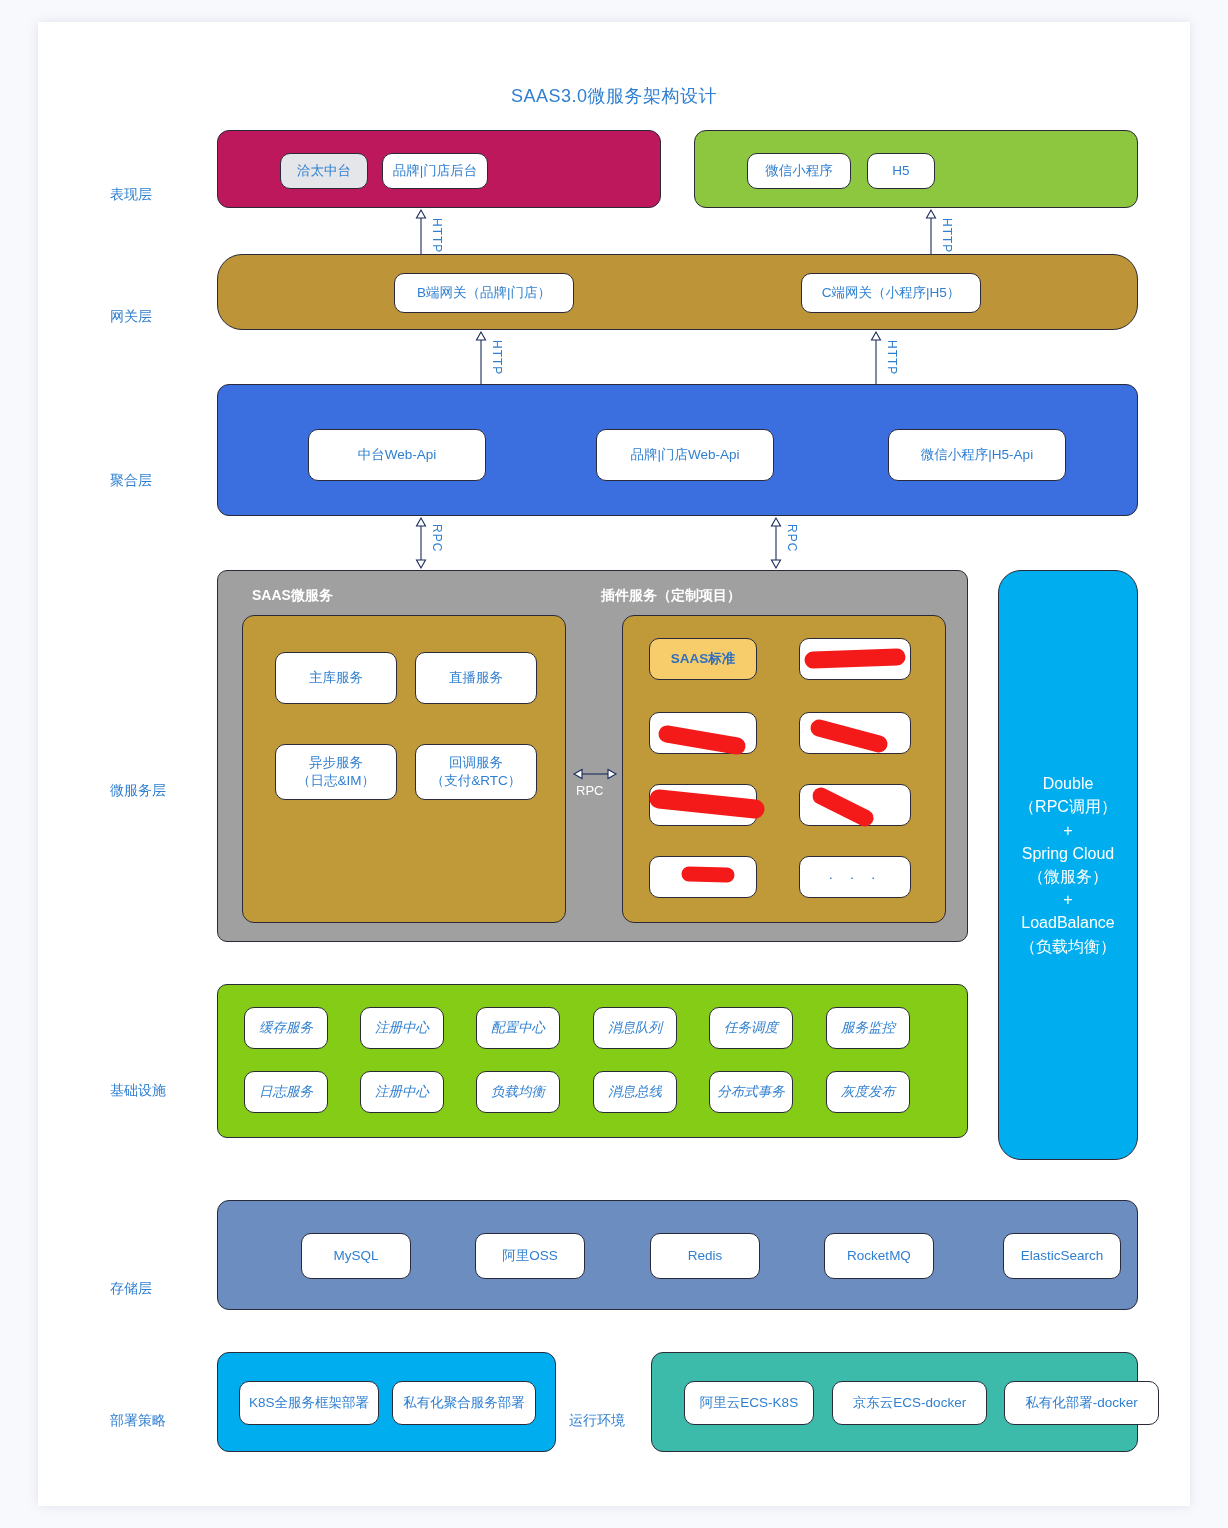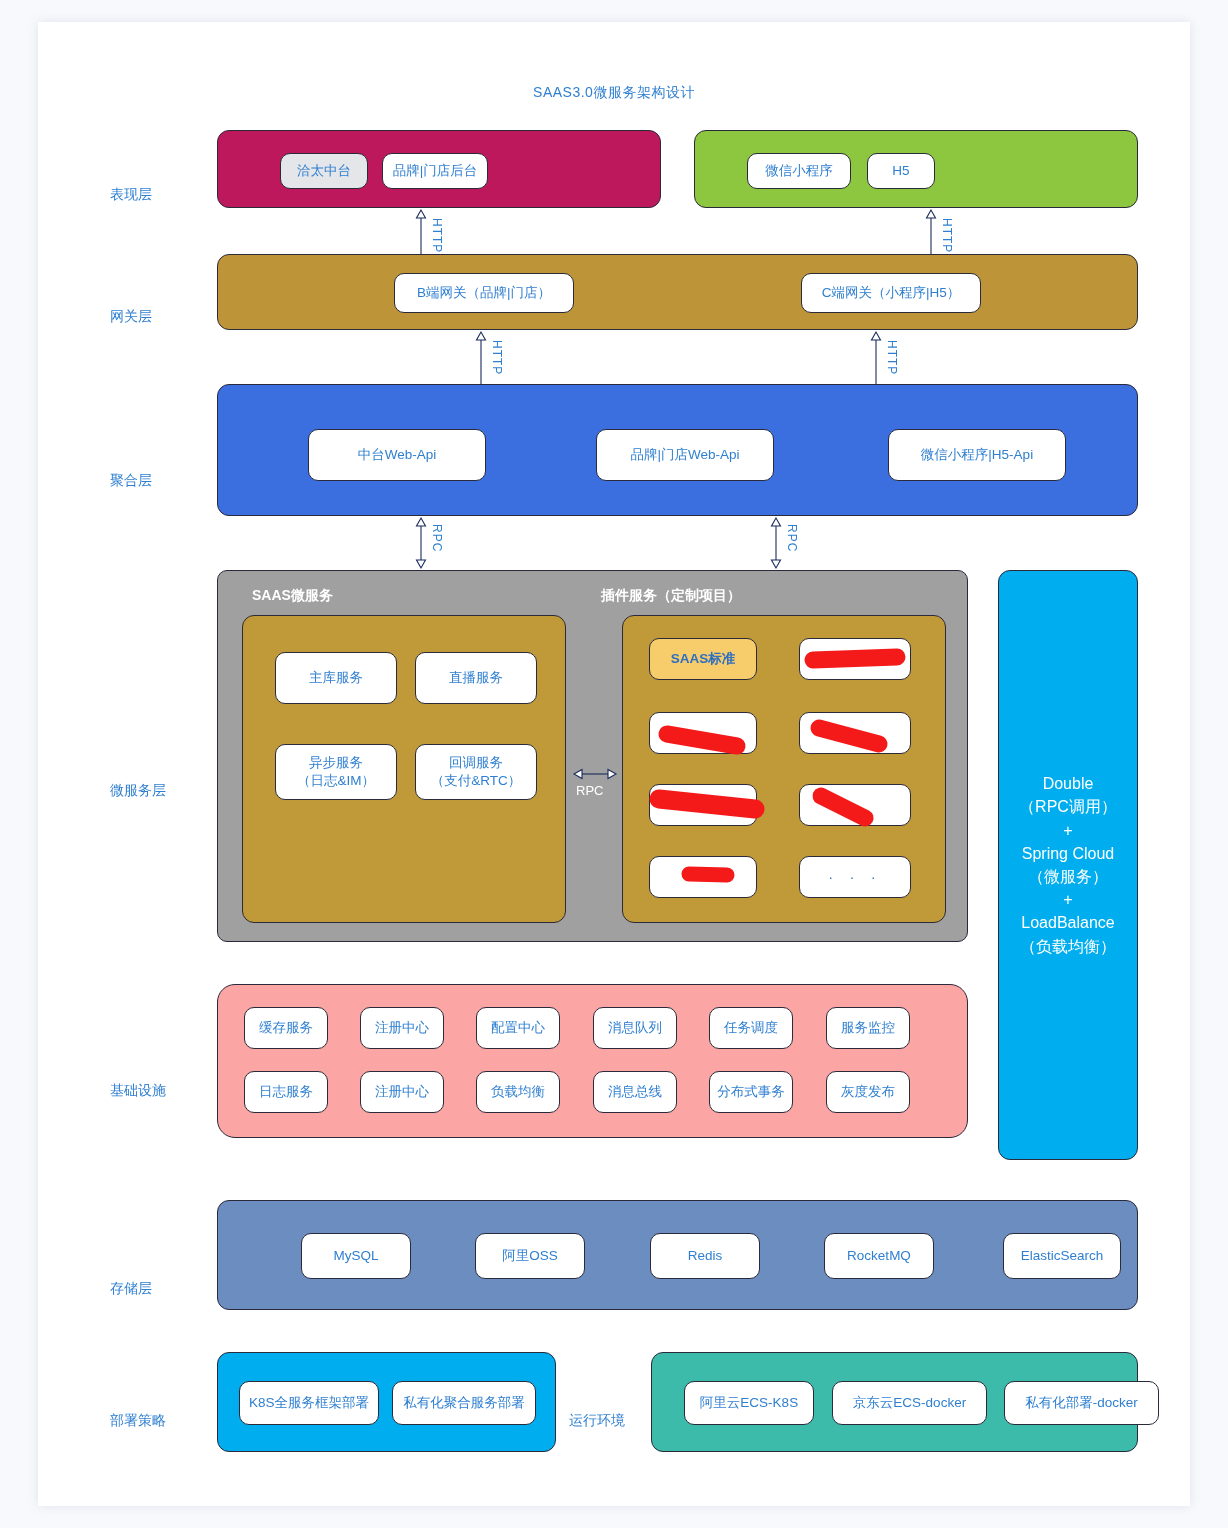--- a/index.html
+++ b/index.html
@@ -20,21 +20,21 @@
     height: 1484px;
     background: #ffffff;
     box-shadow: 0 0 10px rgba(120,130,160,0.18);
   }
   .title {
     position: absolute;
     left: 0;
     top: 62px;
     width: 1152px;
     text-align: center;
-    font-size: 14px;
+    font-size: 18px;
     color: #2f7fd0;
     letter-spacing: 0.5px;
   }
   
   .row-label {
     position: absolute;
     color: #2f7fd0;
     font-size: 14px;
     white-space: nowrap;
   }
@@ -103,38 +103,39 @@
     color: #ffffff;
     font-size: 14px;
     font-weight: bold;
   }
 
   
   .stack {
     position: absolute;
     background: #00aeef;
     border: 1px solid #2a2a3a;
-    border-radius: 12px;
+    border-radius: 23px;
     box-sizing: border-box;
     display: flex;
     align-items: center;
     justify-content: center;
     color: #ffffff;
     font-size: 16px;
     line-height: 1.45;
     text-align: center;
   }
 
   
   .infra {
     position: absolute;
-    background: #fca5a5;
-    border: 1px solid #2a2a3a;
-    border-radius: 18px;
-    box-sizing: border-box;
+    background: #84cc16;
+    border: 1px solid #2a2a3a;
+    border-radius: 10px;
+    box-sizing: border-box;
+    font-style: italic;
   }
 
   
   .redact {
     position: absolute;
     pointer-events: none;
   }
 </style>
 </head>
 <body>
@@ -173,21 +174,21 @@
 
   <div class="v-arrow" style="left:886px; top:186px;">
     <svg width="14" height="62" viewBox="0 0 14 62">
       <path d="M7 2 L2.5 10 L11.5 10 Z" fill="#fff" stroke="#1a2b5c" stroke-width="1.1"></path>
       <path d="M7 60 L2.5 52 L11.5 52 Z" fill="#fff" stroke="#1a2b5c" stroke-width="1.1"></path>
       <line x1="7" y1="10" x2="7" y2="52" stroke="#1a2b5c" stroke-width="1.1"></line>
     </svg>
   </div>
   <div class="arrow-label-v" style="left:902px; top:196px;">HTTP</div>
 
-  <div class="band" style="left:179px; top:232px; width:921px; height:76px; background:#bd9538;">
+  <div class="band" style="left:179px; top:232px; width:921px; height:76px; background:#bd9538;border-radius:25px;">
     <div class="pill" style="left:176px; top:18px; width:180px; height:40px;">B端网关（品牌|门店）</div>
     <div class="pill" style="left:583px; top:18px; width:180px; height:40px;">C端网关（小程序|H5）</div>
   </div>
 
   <div class="v-arrow" style="left:436px; top:308px;">
     <svg width="14" height="66" viewBox="0 0 14 66">
       <path d="M7 2 L2.5 10 L11.5 10 Z" fill="#fff" stroke="#1a2b5c" stroke-width="1.1"></path>
       <path d="M7 64 L2.5 56 L11.5 56 Z" fill="#fff" stroke="#1a2b5c" stroke-width="1.1"></path>
       <line x1="7" y1="10" x2="7" y2="56" stroke="#1a2b5c" stroke-width="1.1"></line>
     </svg>

